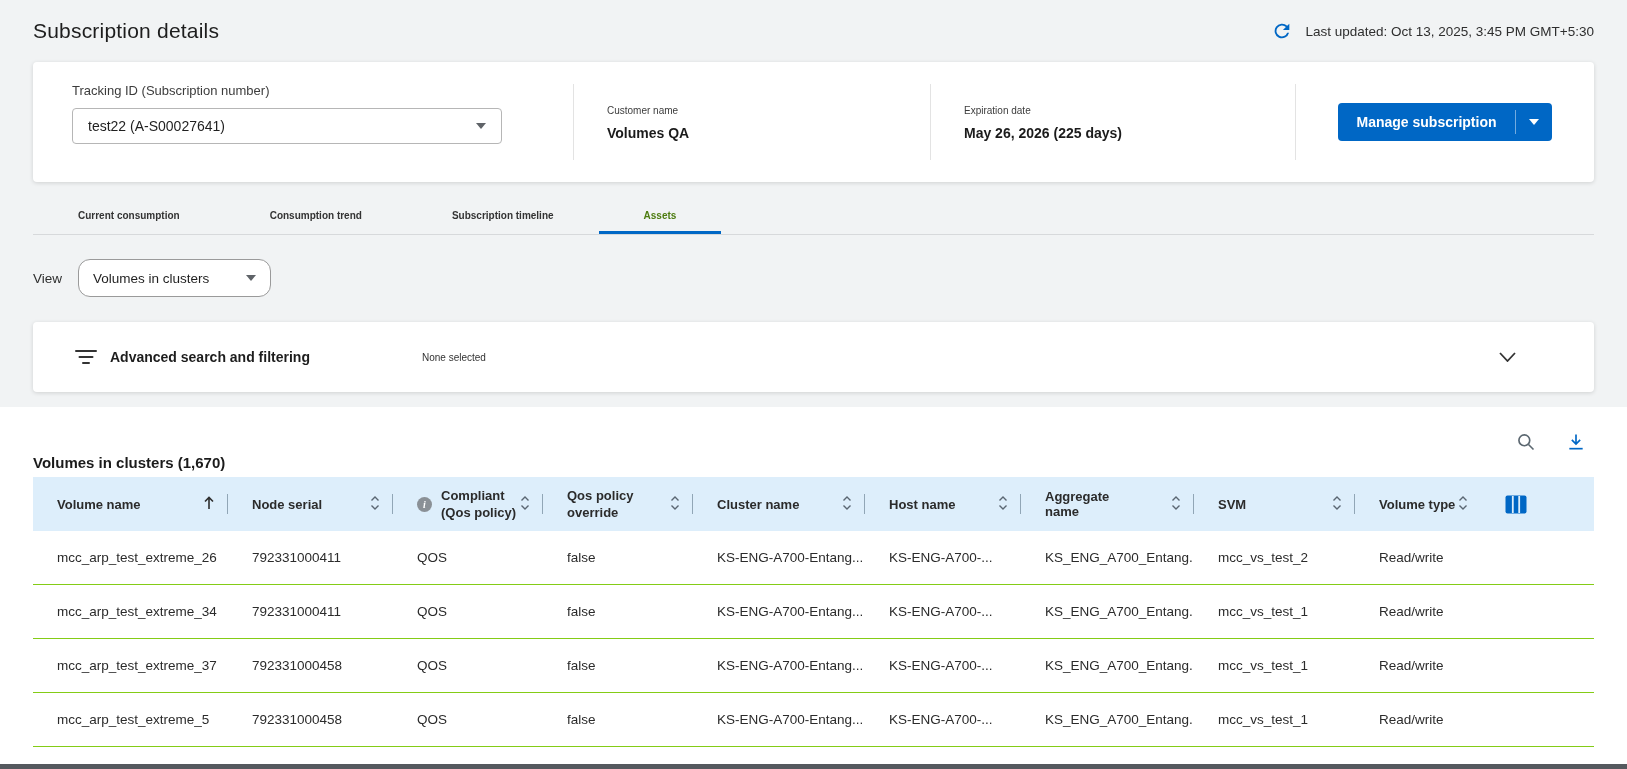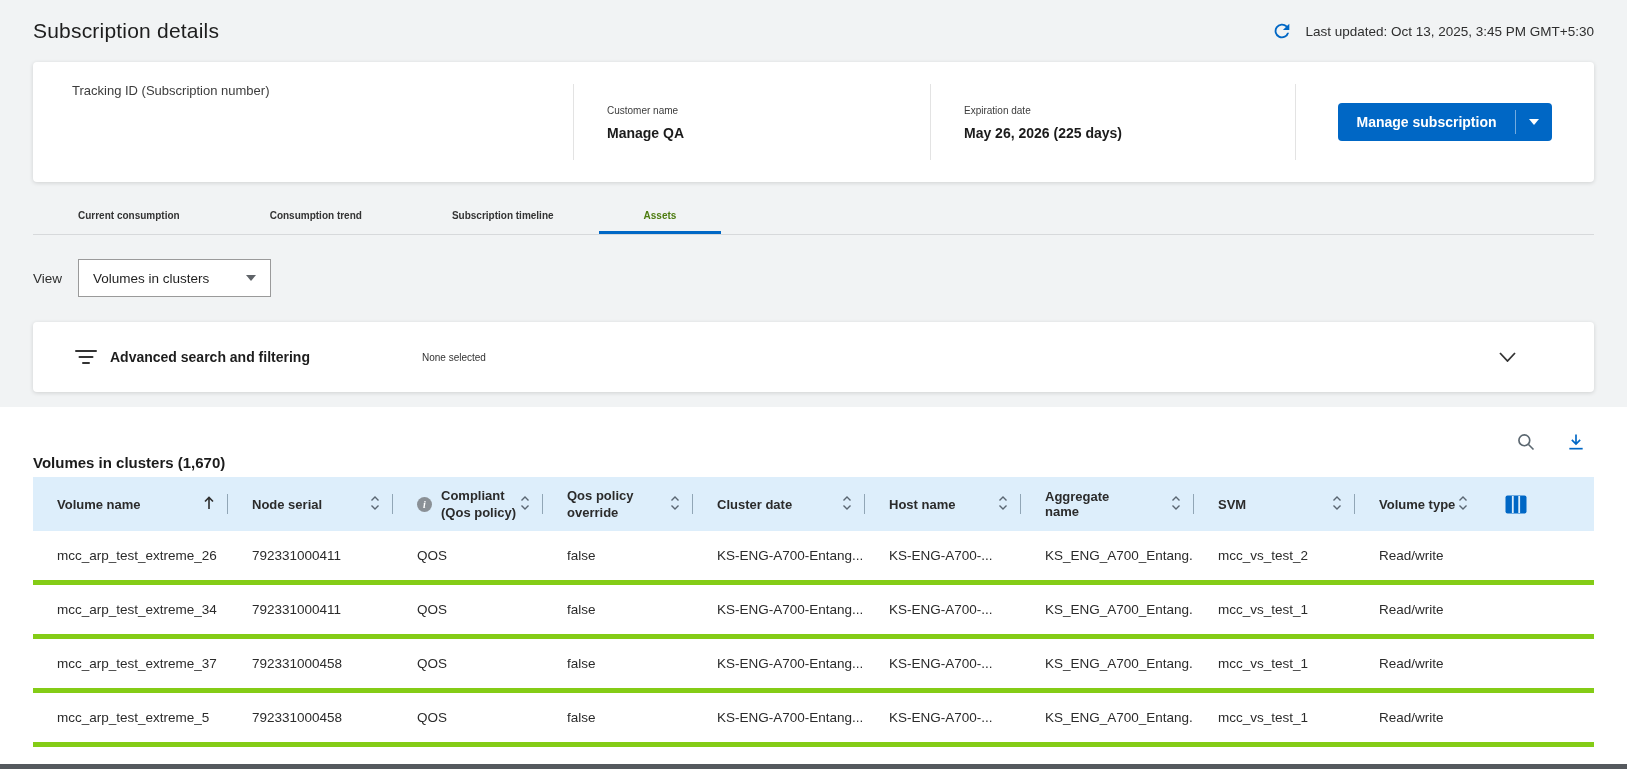--- a/index.html
+++ b/index.html
@@ -52,21 +52,21 @@
   .tab {
     padding: 0 45px; height: 33px; line-height: 30px;
     font-size: 10px; font-weight: 700; color: #333; cursor: pointer; white-space: nowrap;
   }
   .tab.active { color: #4d7c0f; border-bottom: 3px solid #0067c5; }
 
   
   .view-row { display: flex; align-items: center; margin-top: 24px; }
   .view-label { font-size: 13.5px; color: #2e2e2e; margin-right: 16px; }
   .view-select {
-    width: 193px; height: 38px; border: 1px solid #9a9a9a; border-radius: 0;
+    width: 193px; height: 38px; border: 1px solid #9a9a9a; border-radius: 12px;
     background: #fff; display: flex; align-items: center; justify-content: space-between;
     padding: 12px 14px; font-size: 13.5px; color: #1f1f1f; cursor: pointer;
   }
 
   
   .as-card {
     margin-top: 25px; height: 70px; background: #fff; border-radius: 4px;
     box-shadow: 0 1px 4px rgba(0,0,0,.14);
     display: flex; align-items: center; padding: 0 50px 0 42px;
   }
@@ -96,21 +96,21 @@
   .info-icon {
     flex: none; width: 15px; height: 15px; border-radius: 50%; background: #8a9096;
     color: #fff; font-size: 10px; font-weight: 700; font-style: italic;
     font-family: "Liberation Serif", serif;
     display: inline-flex; align-items: center; justify-content: center;
     margin-right: 9px; cursor: pointer;
   }
   .c1 { width: 195px; } .c2 { width: 165px; } .c3 { width: 150px; } .c4 { width: 150px; }
   .c5 { width: 172px; } .c6 { width: 156px; } .c7 { width: 173px; gap: 40px; } .c8 { width: 161px; }
   .c9 { width: 126px; } .c10 { flex: 1; }
-  .row { display: flex; height: 54px; border-bottom: 5px solid #84cc16; background: #fff; }
+  .row { display: flex; height: 54px; border-bottom: 1px solid #84cc16; background: #fff; }
   .td {
     display: flex; align-items: center; padding-left: 24px; font-size: 13.5px; color: #2b2b2b;
     white-space: nowrap; overflow: hidden;
   }
   .colpick { margin-left: 24px; cursor: pointer; display: inline-flex; }
 
   .bottom-strip { position: absolute; left: 0; bottom: 0; width: 1627px; height: 5px; background: #55595e; }
 </style>
 </head>
 <body>
@@ -124,25 +124,31 @@
         </svg>
     </span>
     <span>Last updated: Oct 13, 2025, 3:45 PM GMT+5:30</span>
   </div>
 </div>
 
 <div class="content">
   <div class="sub-card">
     <div class="sec-tracking">
       <div class="field-label">Tracking ID (Subscription number)</div>
+      <div class="select-box">
+        <span>test22 (A-S00027641)</span>
+        <svg width="10" height="6" viewBox="0 0 10 6">
+            <path d="M0 0h10L5 6z" fill="#5f6368"></path>
+          </svg>
+      </div>
     </div>
     <div class="vdiv"></div>
     <div class="sec-info sec-customer">
       <div class="info-label">Customer name</div>
-      <div class="info-value">Manage QA</div>
+      <div class="info-value">Volumes QA</div>
     </div>
     <div class="vdiv"></div>
     <div class="sec-info sec-expiry">
       <div class="info-label">Expiration date</div>
       <div class="info-value">May 26, 2026 (225 days)</div>
     </div>
     <div class="vdiv"></div>
     <div class="sec-action">
       <button class="manage-btn">
         <span class="manage-label">Manage subscription</span>
@@ -248,21 +254,21 @@
             <span>Qos policy</span>
             <span>override</span>
           </span>
           <span class="sort">
             <svg width="10" height="14" viewBox="0 0 10 14">
                 <path d="M1.5 4.5L5 1l3.5 3.5M1.5 9.5L5 13l3.5-3.5" fill="none" stroke="#5a6672" stroke-width="1.4"></path>
               </svg>
           </span>
         </div>
         <div class="th c5">
-          <span>Cluster date</span>
+          <span>Cluster name</span>
           <span class="sort">
             <svg width="10" height="14" viewBox="0 0 10 14">
                 <path d="M1.5 4.5L5 1l3.5 3.5M1.5 9.5L5 13l3.5-3.5" fill="none" stroke="#5a6672" stroke-width="1.4"></path>
               </svg>
           </span>
         </div>
         <div class="th c6">
           <span>Host name</span>
           <span class="sort">
             <svg width="10" height="14" viewBox="0 0 10 14">

